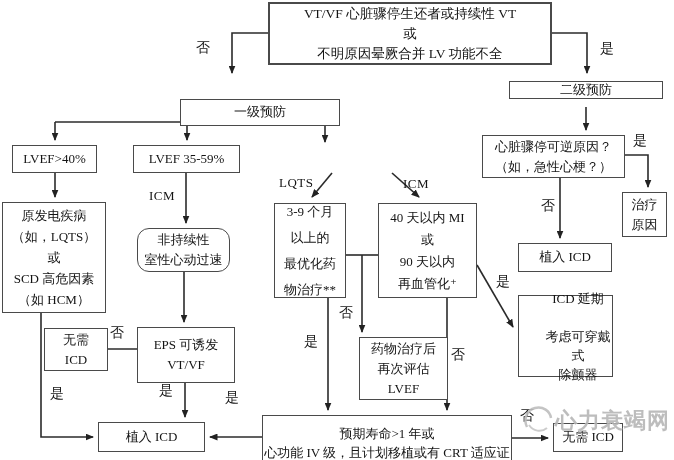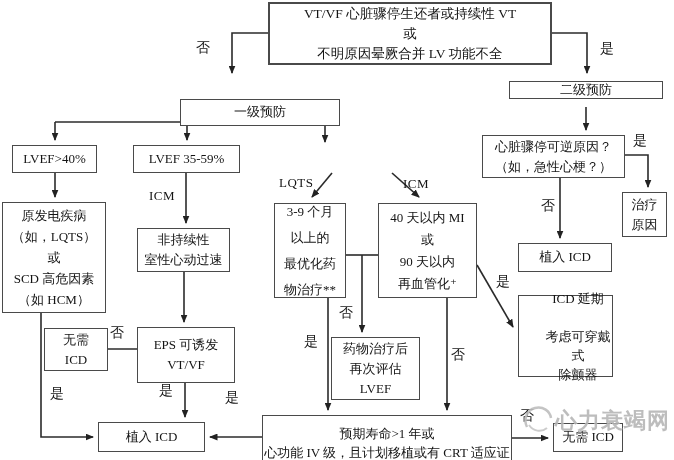--- a/index.html
+++ b/index.html
@@ -82,21 +82,21 @@
 
   <div class="box" style="left:133px;top:145px;width:107px;height:28px;">LVEF 35-59%</div>
 
 
   <div class="box" style="left:2px;top:202px;width:104px;height:111px;line-height:21px;">原发电疾病
 （如，LQTS）
 或
 SCD 高危因素
 （如 HCM）</div>
 
-  <div class="box" style="left:137px;top:228px;width:93px;height:44px;line-height:20px;">非持续性
+  <div class="box" style="left:137px;top:228px;width:93px;height:44px;line-height:20px;border-radius:12px;">非持续性
 室性心动过速</div>
 
   <div class="box" style="left:274px;top:203px;width:72px;height:95px;line-height:26px;">3-9 个月
 以上的
 最优化药
 物治疗**</div>
 
   <div class="box" style="left:378px;top:203px;width:99px;height:95px;line-height:22px;">40 天以内 MI
 或
 90 天以内
@@ -114,21 +114,21 @@
 
 考虑可穿戴式
 除颤器</div>
 
   <div class="box" style="left:44px;top:328px;width:64px;height:43px;line-height:20px;">无需
 ICD</div>
 
   <div class="box" style="left:137px;top:327px;width:98px;height:56px;line-height:20px;">EPS 可诱发
 VT/VF</div>
 
-  <div class="box" style="left:331px;top:337px;width:89px;height:63px;line-height:20px;">药物治疗后
+  <div class="box" style="left:359px;top:337px;width:89px;height:63px;line-height:20px;">药物治疗后
 再次评估
 LVEF</div>
 
   <div class="box" style="left:98px;top:422px;width:107px;height:30px;">植入 ICD</div>
 
   <div class="box" style="left:262px;top:415px;width:250px;height:56px;line-height:19px;">预期寿命&gt;1 年或
 心功能 IV 级，且计划移植或有 CRT 适应证</div>
 
   <div class="box" style="left:553px;top:423px;width:70px;height:29px;">无需 ICD</div>
 

